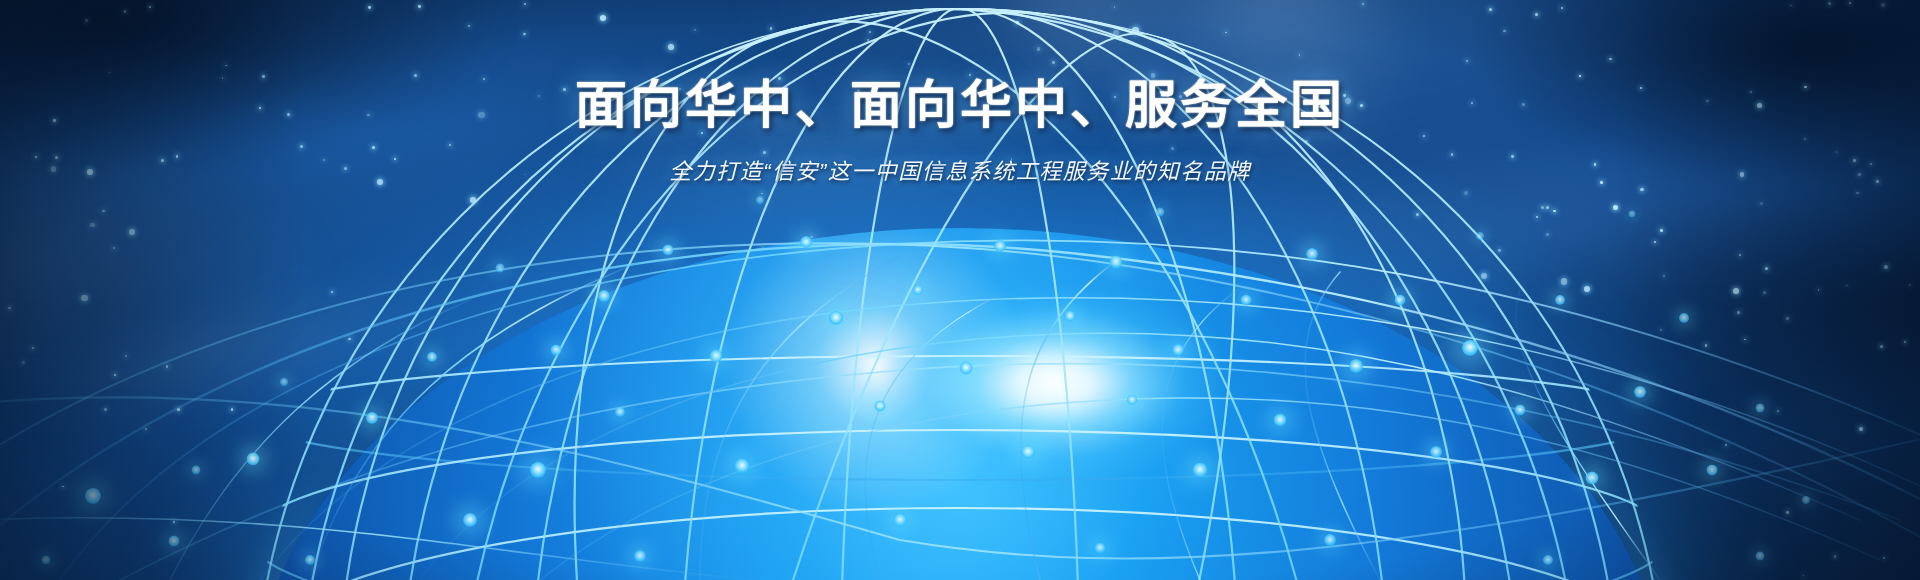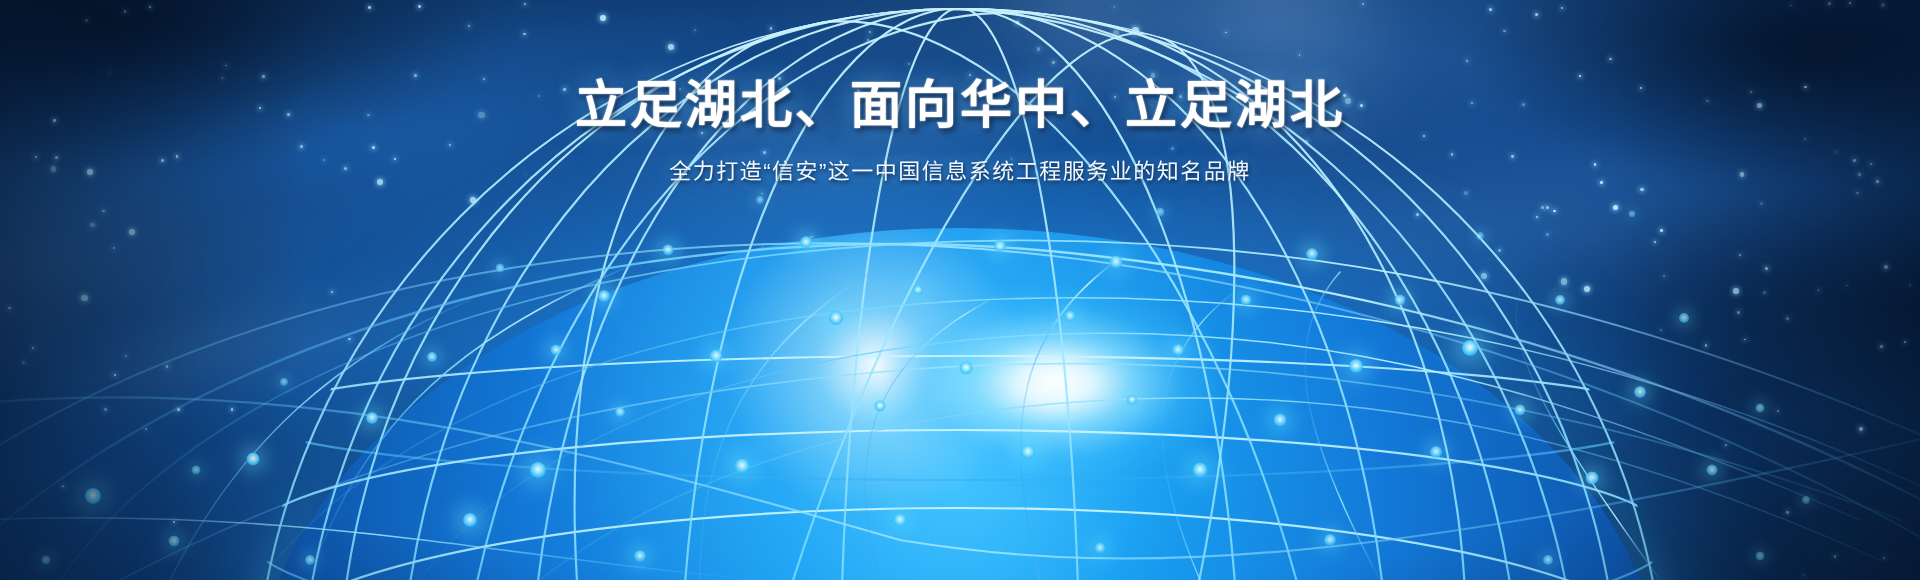--- a/index.html
+++ b/index.html
@@ -132,20 +132,21 @@
   .subline{
     margin:26px 0 0 0;
     font-size:22px;
     line-height:1.2;
     font-weight:400;
     letter-spacing:1.5px;
     color:#f2f8ff;
     text-shadow:
       1px 2px 4px rgba(3,22,55,.85),
       0 0 16px rgba(120,205,255,.45);
+    font-style: italic;
   }
 </style>
 </head>
 <body>
 
 <div class="banner">
 
   <div class="bg-base"></div>
   <div class="bg-clouds"></div>
   <div class="bg-wisps"></div>
@@ -474,17 +475,17 @@
       <i style="left:500px;top:268px;width:9px;height:9px;opacity:0.66;box-shadow:0 0 14px 3px rgba(110,225,255,0.49);"></i>
       <i style="left:760px;top:200px;width:8px;height:8px;opacity:0.58;box-shadow:0 0 12px 3px rgba(110,225,255,0.43);"></i>
       <i style="left:1160px;top:212px;width:9px;height:9px;opacity:0.62;box-shadow:0 0 14px 3px rgba(110,225,255,0.46);"></i>
       <i style="left:1480px;top:236px;width:8px;height:8px;opacity:0.58;box-shadow:0 0 12px 3px rgba(110,225,255,0.43);"></i>
       <i style="left:1632px;top:214px;width:7px;height:7px;opacity:0.5;box-shadow:0 0 11px 2px rgba(110,225,255,0.38);"></i>
     </div>
 
   <div class="bg-vignette"></div>
 
   <div class="copy">
-    <h1 class="headline">立足湖北、面向华中、立足湖北</h1>
+    <h1 class="headline">面向华中、面向华中、服务全国</h1>
     <p class="subline">全力打造“信安”这一中国信息系统工程服务业的知名品牌</p>
   </div>
 
 </div>
 
 </body></html>

